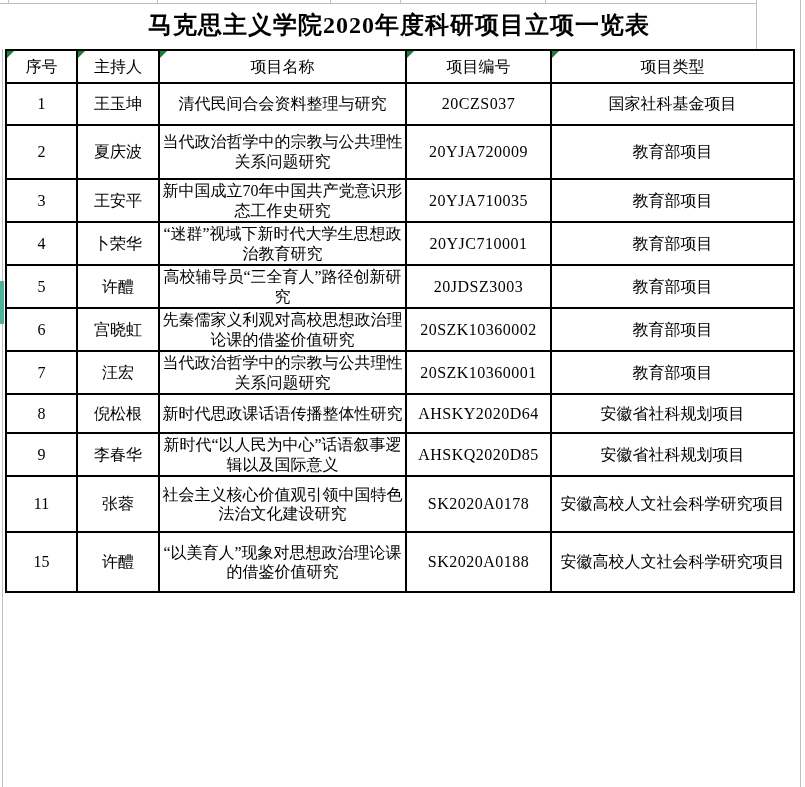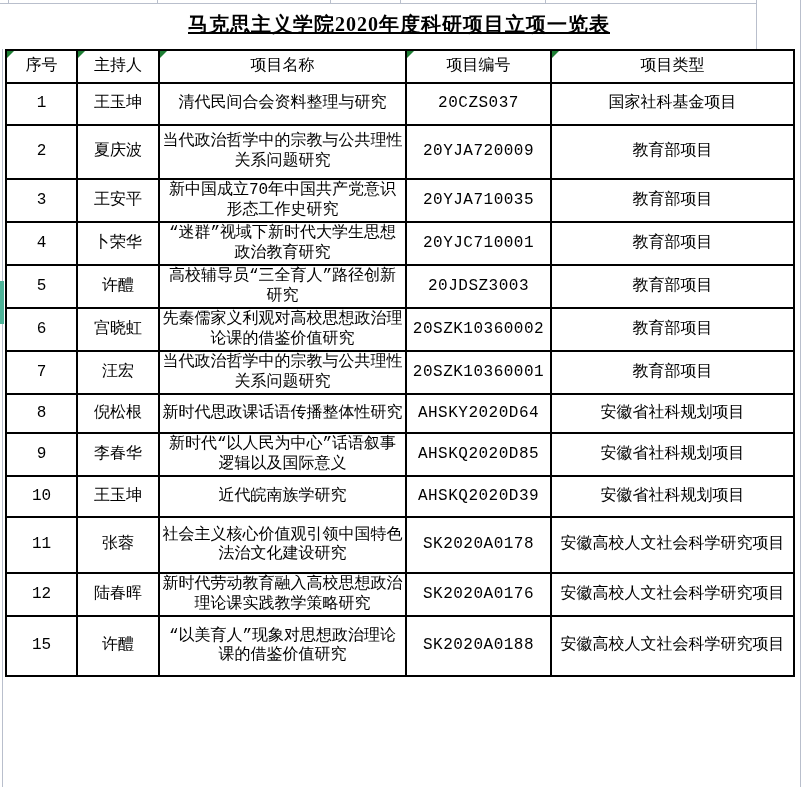--- a/index.html
+++ b/index.html
@@ -16,26 +16,26 @@
   .gl-vtitle{left:756px;top:0;width:1px;height:49px;}
   .gl-vright{left:800px;top:0;width:1px;height:787px;}
   .gl-vleft{left:2px;top:49px;width:1px;height:738px;}
 
   
   .sel-bar{position:absolute;left:0;top:281px;width:4px;height:43px;}
 
   .title{
     position:absolute;top:0;left:5px;width:788px;height:49px;
     display:flex;align-items:center;justify-content:center;
-    font-size:20px;font-weight:bold;letter-spacing:1px;text-decoration:underline;
+    font-size:24px;font-weight:bold;letter-spacing:1px;
   }
 
   table.main{
     position:absolute;top:49px;left:5px;width:788px;
-    border-collapse:collapse;table-layout:fixed;font-family:Liberation Mono, monospace;
+    border-collapse:collapse;table-layout:fixed;
   }
   .main th,.main td{
     border:2px solid #000;text-align:center;vertical-align:middle;
     padding:1px 2px;font-size:16px;line-height:1.22;overflow:hidden;
     word-break:break-all;
   }
   .main th{
     font-weight:normal;height:29px;position:relative;
   }
   
@@ -143,39 +143,25 @@
         <td class="code">AHSKY2020D64</td>
         <td>安徽省社科规划项目</td>
       </tr>
       <tr style="height:43px">
         <td>9</td>
         <td>李春华</td>
         <td>新时代“以人民为中心”话语叙事逻辑以及国际意义</td>
         <td class="code">AHSKQ2020D85</td>
         <td>安徽省社科规划项目</td>
       </tr>
-      <tr style="height:41px">
-        <td>10</td>
-        <td>王玉坤</td>
-        <td>近代皖南族学研究</td>
-        <td class="code">AHSKQ2020D39</td>
-        <td>安徽省社科规划项目</td>
-      </tr>
       <tr style="height:56px">
         <td>11</td>
         <td>张蓉</td>
         <td>社会主义核心价值观引领中国特色法治文化建设研究</td>
         <td class="code">SK2020A0178</td>
-        <td>安徽高校人文社会科学研究项目</td>
-      </tr>
-      <tr style="height:42px">
-        <td>12</td>
-        <td>陆春晖</td>
-        <td>新时代劳动教育融入高校思想政治理论课实践教学策略研究</td>
-        <td class="code">SK2020A0176</td>
         <td>安徽高校人文社会科学研究项目</td>
       </tr>
       <tr style="height:60px">
         <td>15</td>
         <td>许醴</td>
         <td>“以美育人”现象对思想政治理论课的借鉴价值研究</td>
         <td class="code">SK2020A0188</td>
         <td>安徽高校人文社会科学研究项目</td>
       </tr>
     </tbody>

